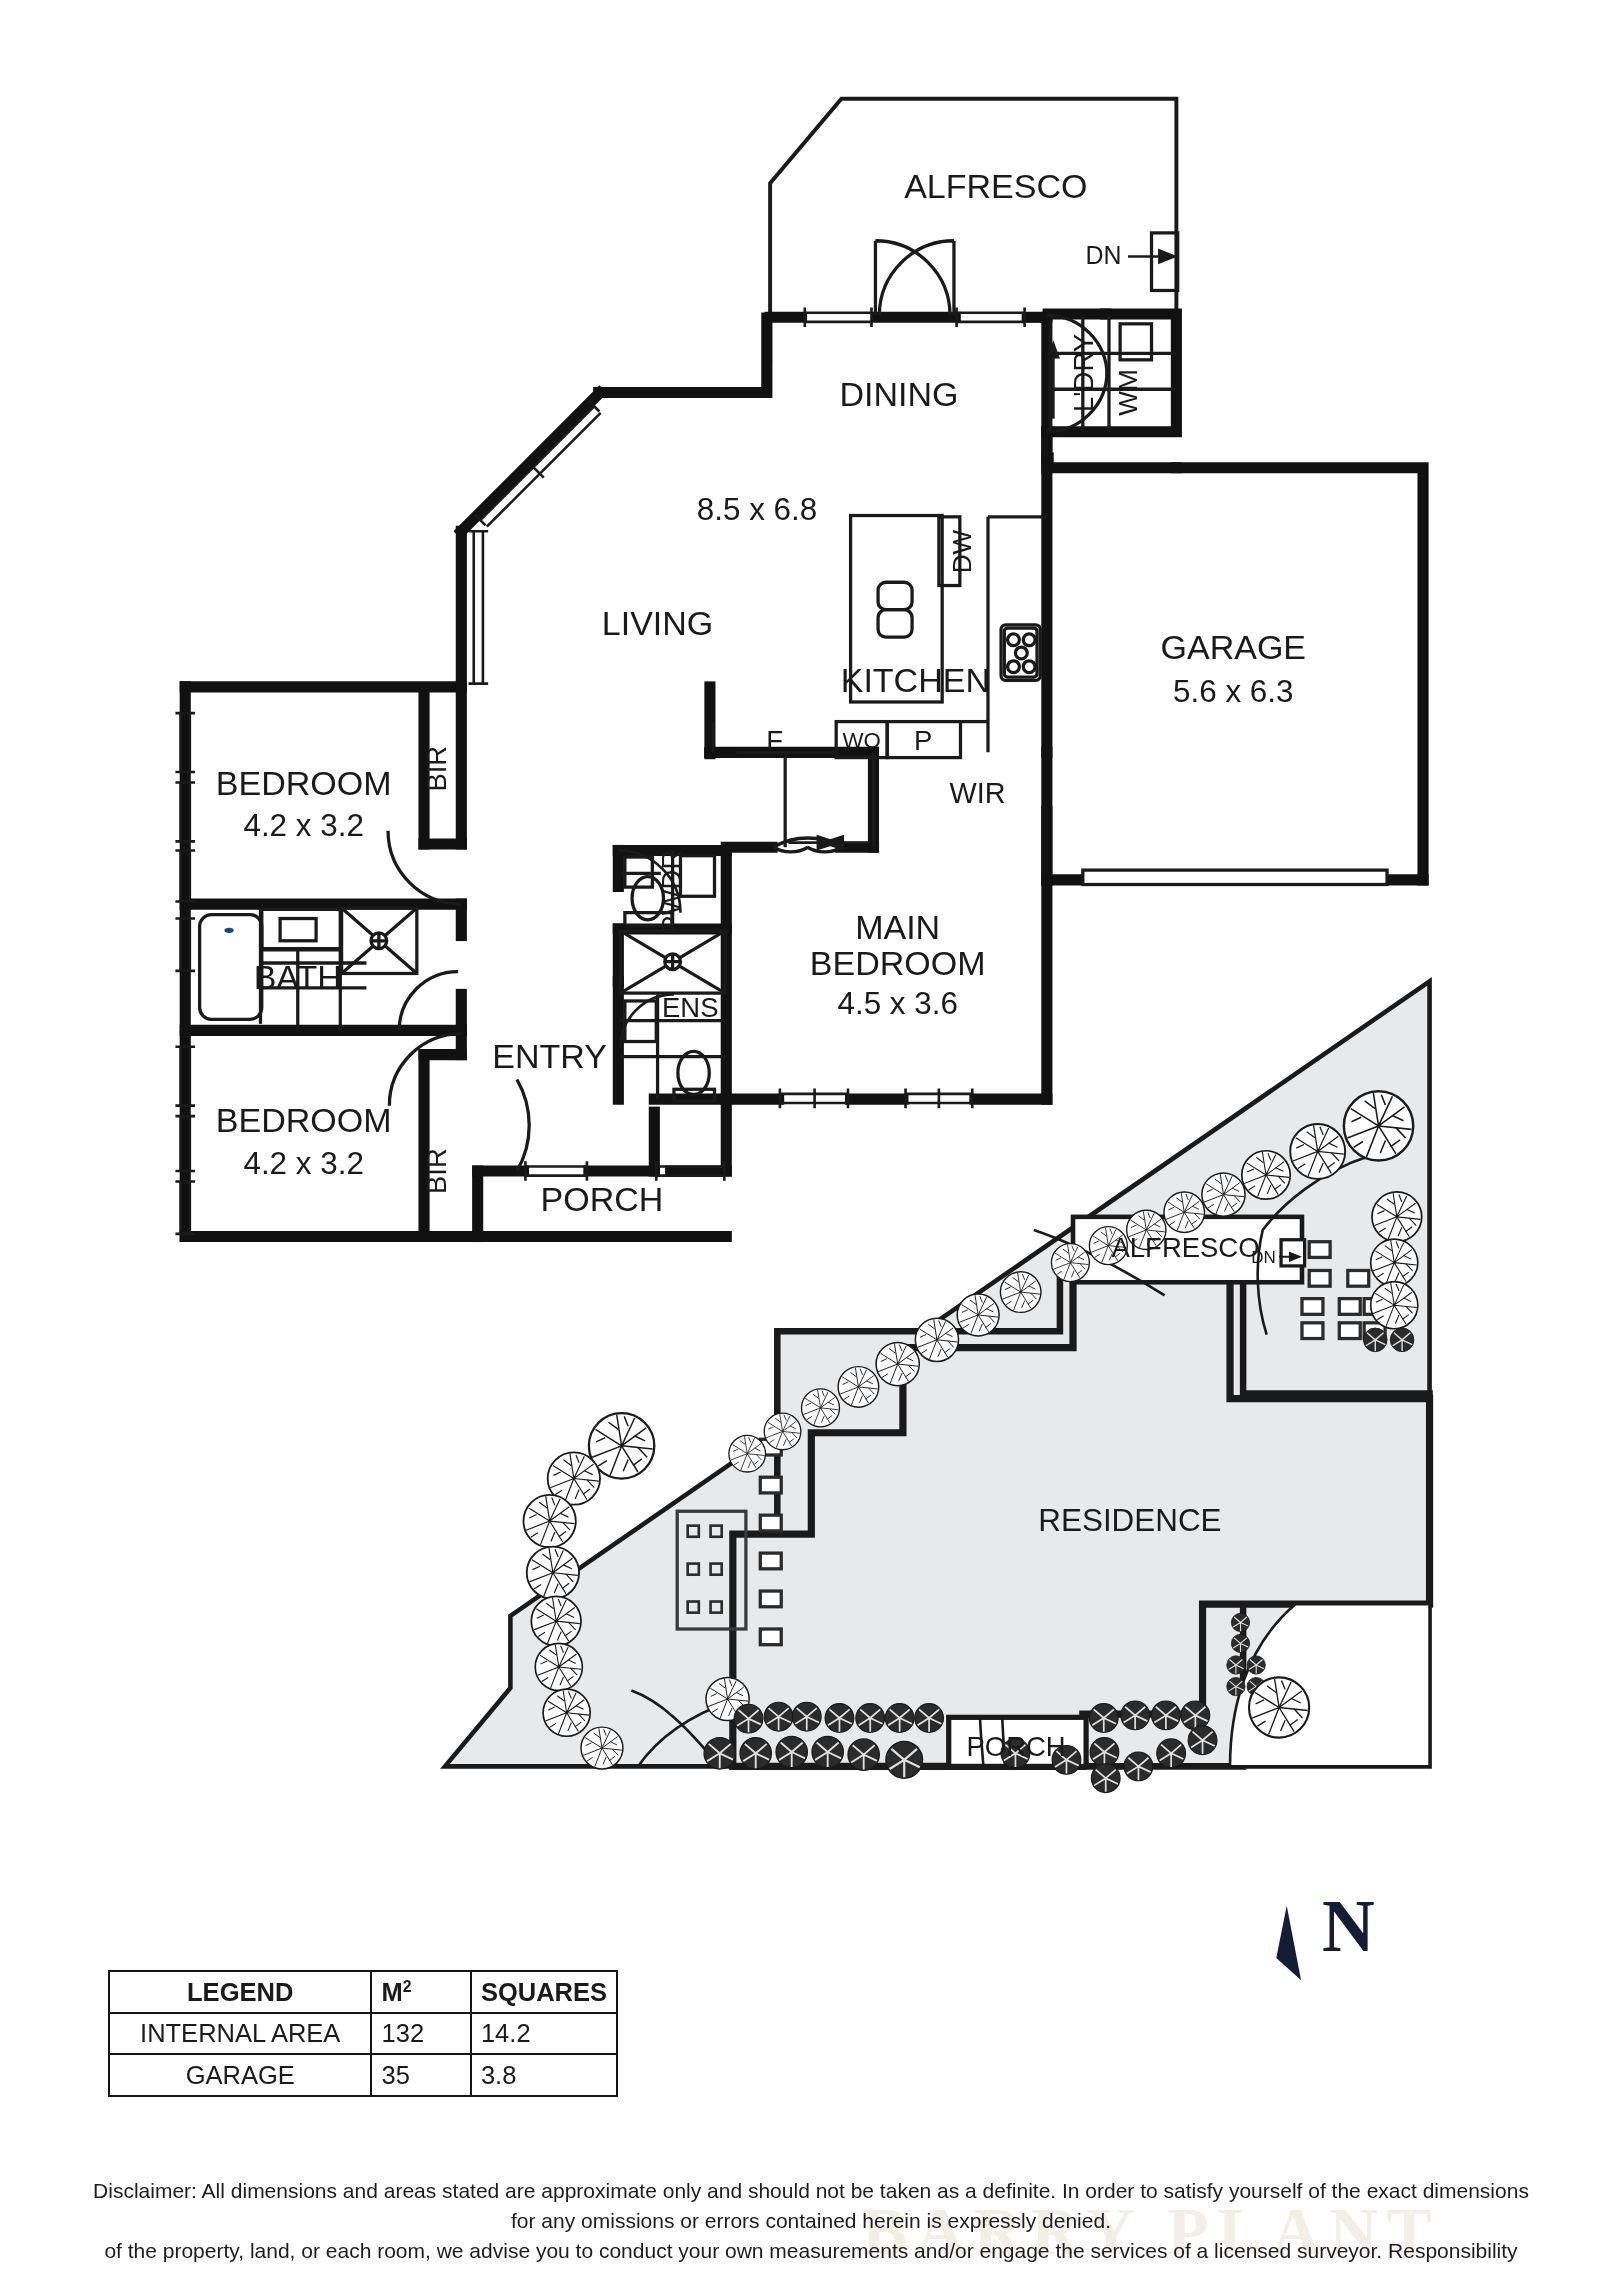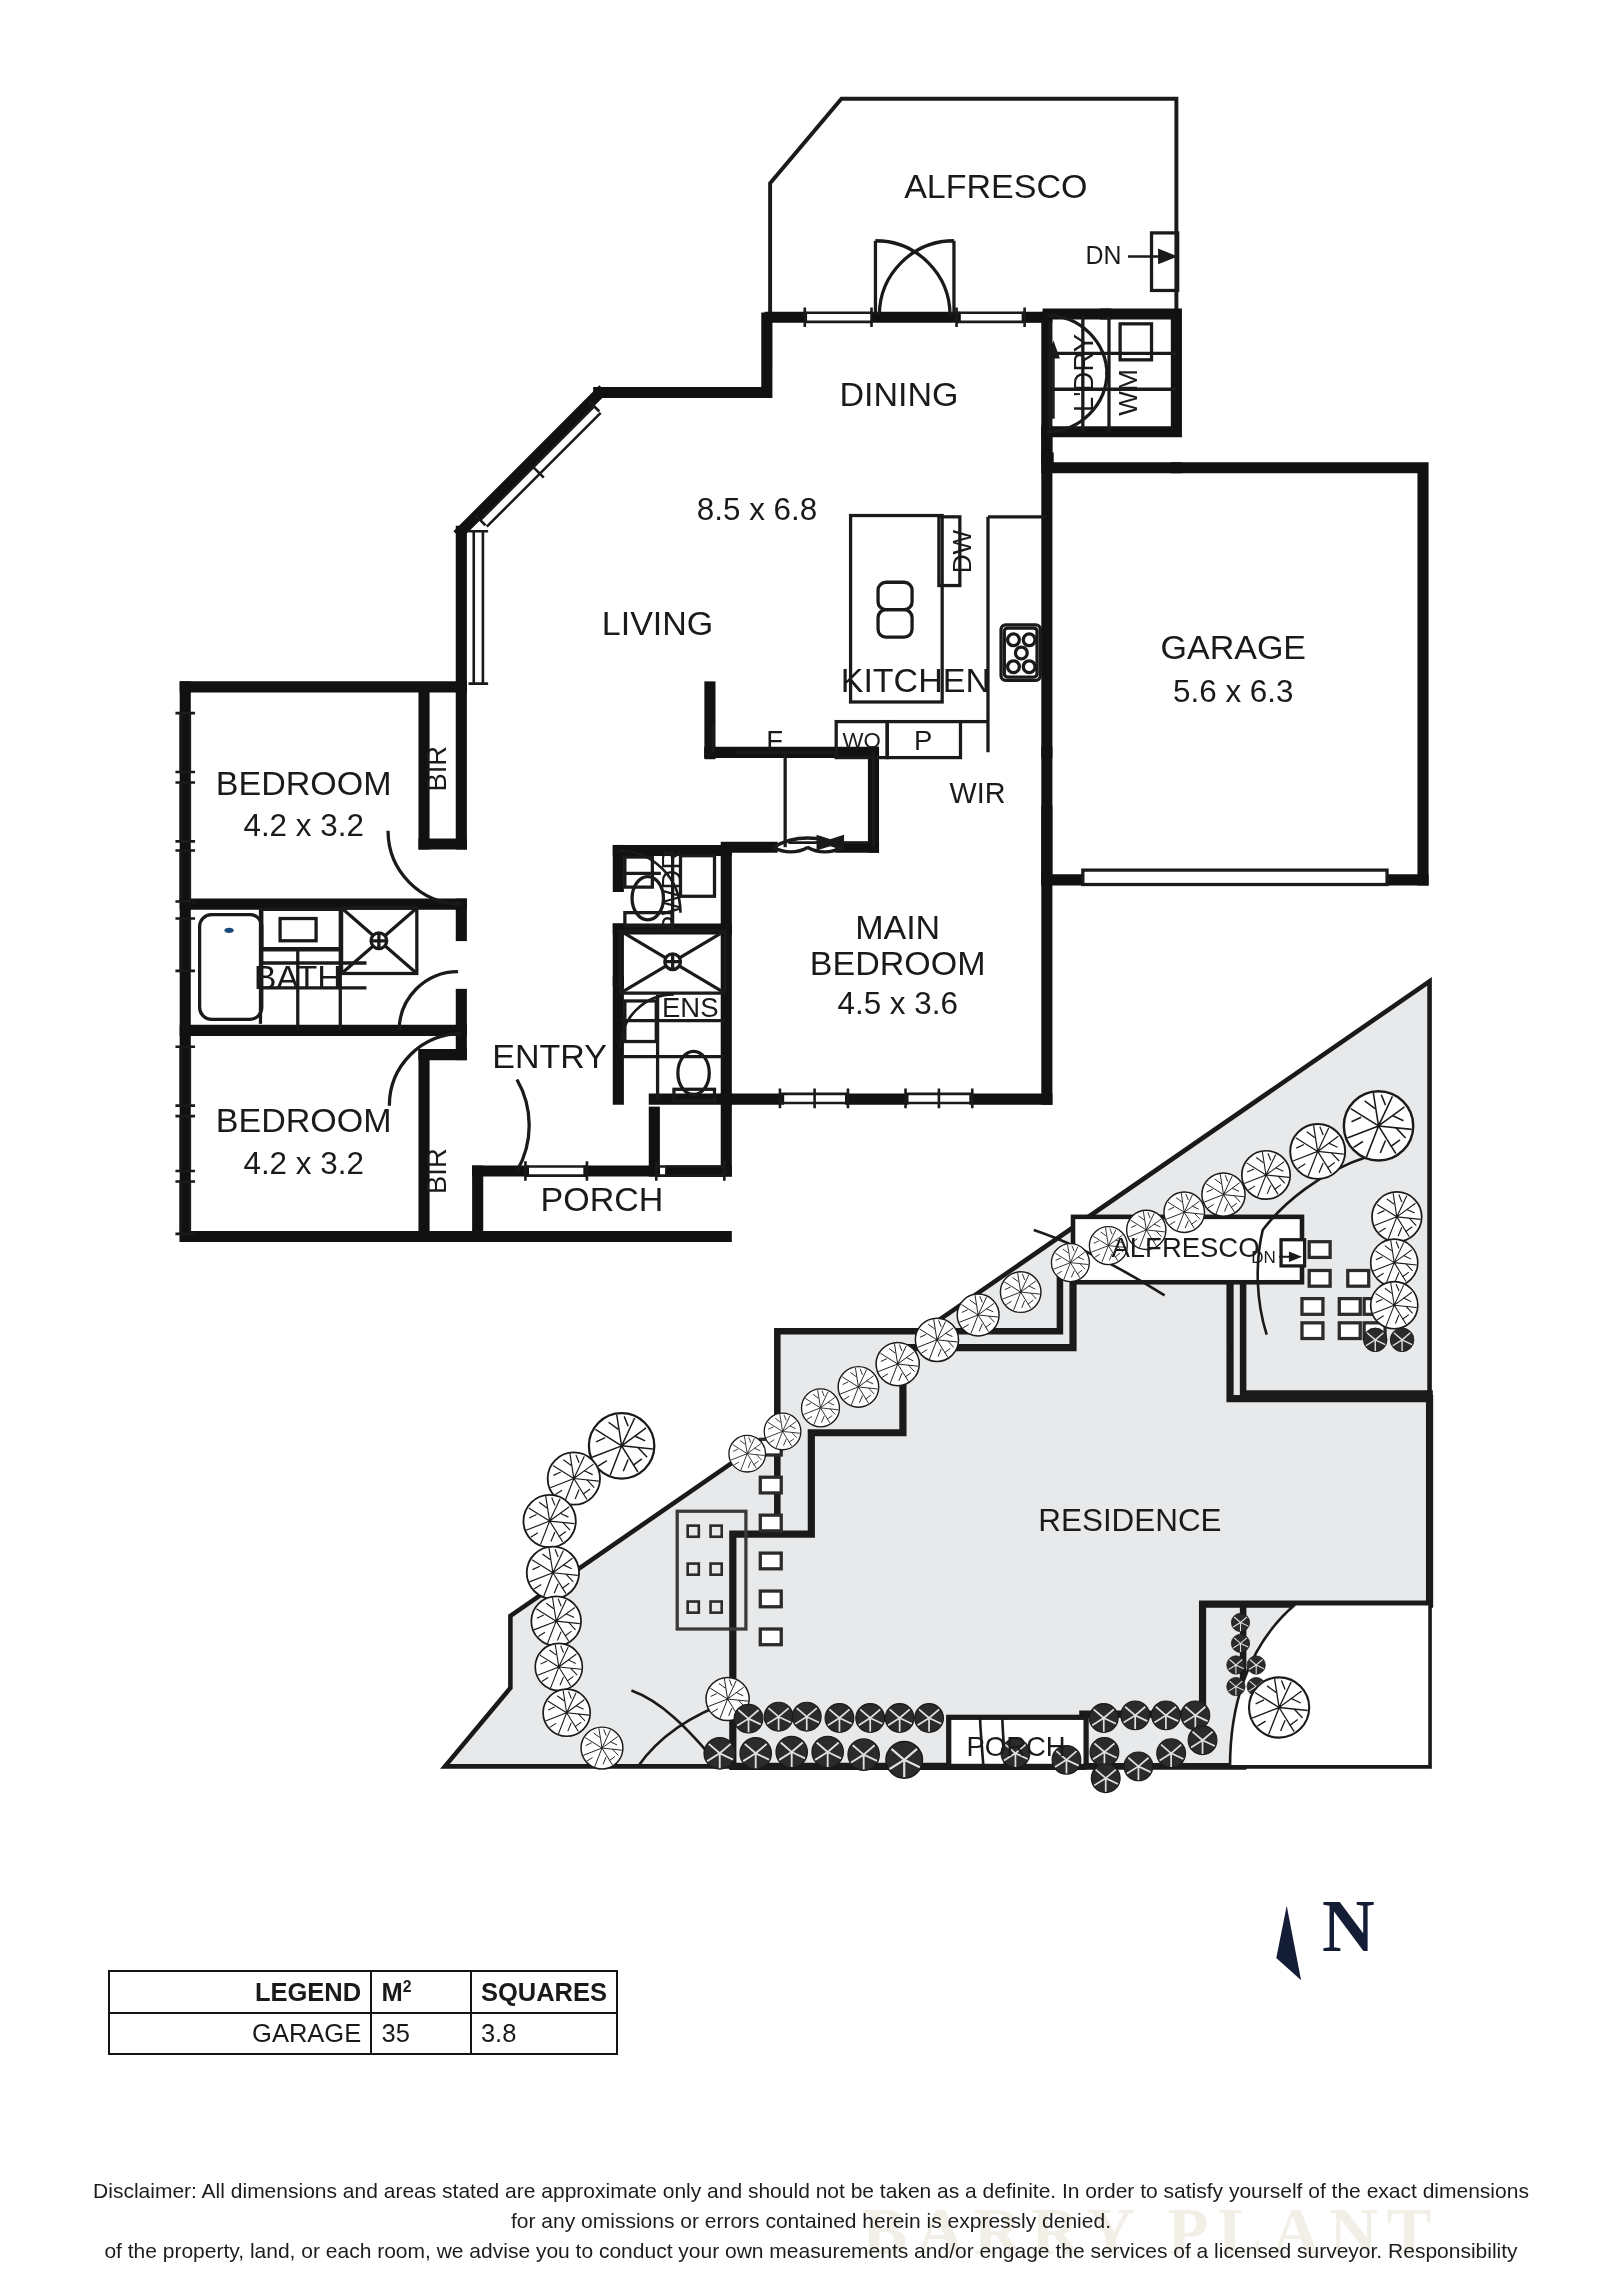--- a/index.html
+++ b/index.html
@@ -6,21 +6,21 @@
   body{width:1622px;height:2295px;position:relative;font-family:"Liberation Sans",sans-serif;color:#1a1a1a;overflow:hidden;}
   .sheet{position:absolute;inset:0;}
   svg{display:block;}
   #plan-svg{position:absolute;left:0;top:0;width:1622px;height:2295px;}
 
   
   .legend-wrap{position:absolute;left:108px;top:1970px;}
   table.legend{border-collapse:collapse;font-family:"Liberation Sans",sans-serif;}
   table.legend td,table.legend th{border:2.6px solid #141414;padding:2.6px 9.2px;font-size:25.5px;line-height:1.35;text-align:left;white-space:nowrap;}
   table.legend th{font-weight:bold;}
-  table.legend th.lbl,table.legend td.lbl{text-align:right;font-weight:normal;min-width:242px;}
+  table.legend th.lbl,table.legend td.lbl{text-align:center;font-weight:normal;min-width:242px;}
   table.legend th.lbl{font-weight:bold;}
   table.legend td.num{min-width:79px;}
   table.legend td.sq{min-width:124px;}
   sup{font-size:0.62em;vertical-align:super;}
 
   
   .disclaimer{position:absolute;left:39px;top:2176px;width:1544px;text-align:center;
     font-size:21px;line-height:1.42;color:#1c1c1c;}
   .disclaimer p{margin:0;}
 
@@ -475,20 +475,25 @@
   <table class="legend">
     <thead>
       <tr>
         <th class="lbl">LEGEND</th>
         <th class="num"><span>M</span><sup>2</sup></th>
         <th class="sq">SQUARES</th>
       </tr>
     </thead>
     <tbody>
       <tr>
+        <td class="lbl">INTERNAL AREA</td>
+        <td class="num">132</td>
+        <td class="sq">14.2</td>
+      </tr>
+      <tr>
         <td class="lbl">GARAGE</td>
         <td class="num">35</td>
         <td class="sq">3.8</td>
       </tr>
     </tbody>
   </table>
 </div>
 
 <div class="disclaimer">
   <p>Disclaimer: All dimensions and areas stated are approximate only and should not be taken as a definite. In order to satisfy yourself of the exact dimensions</p>

